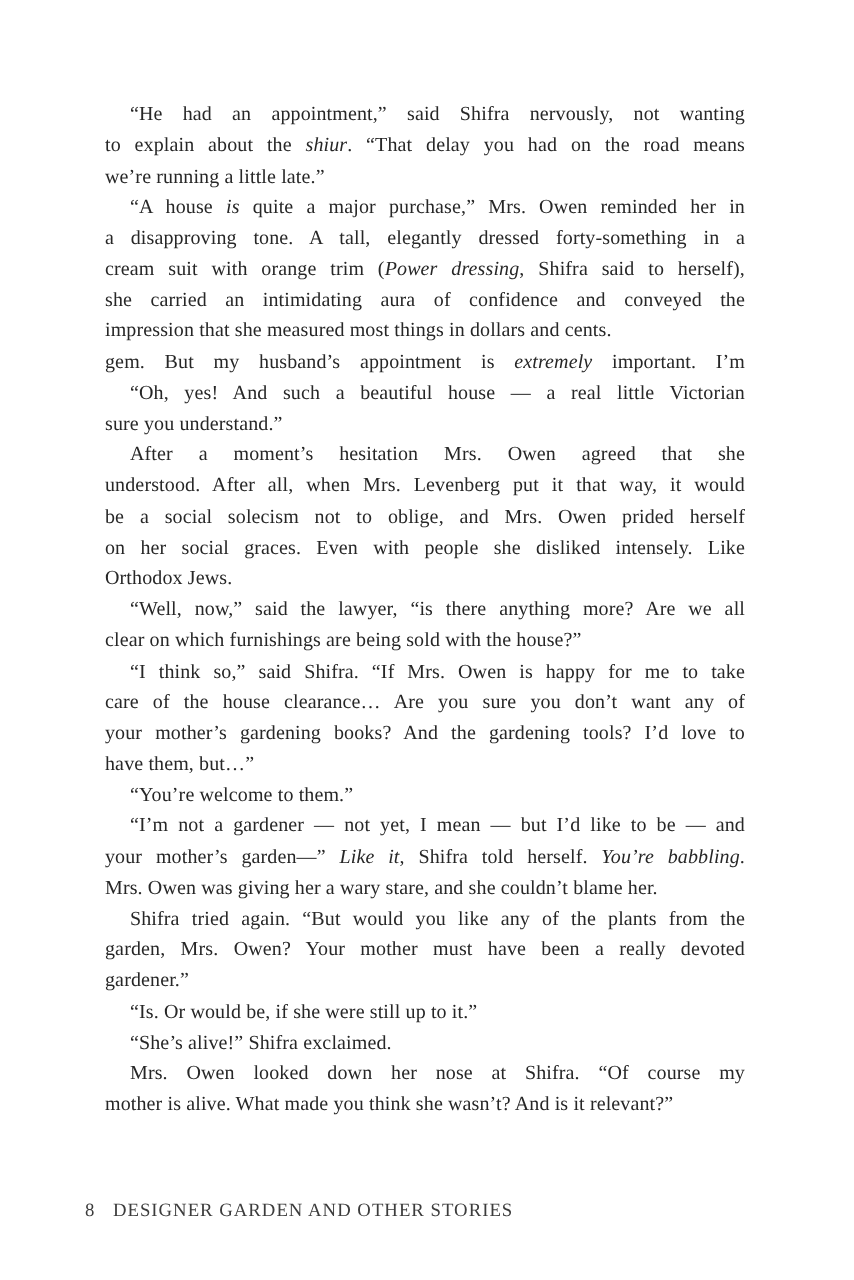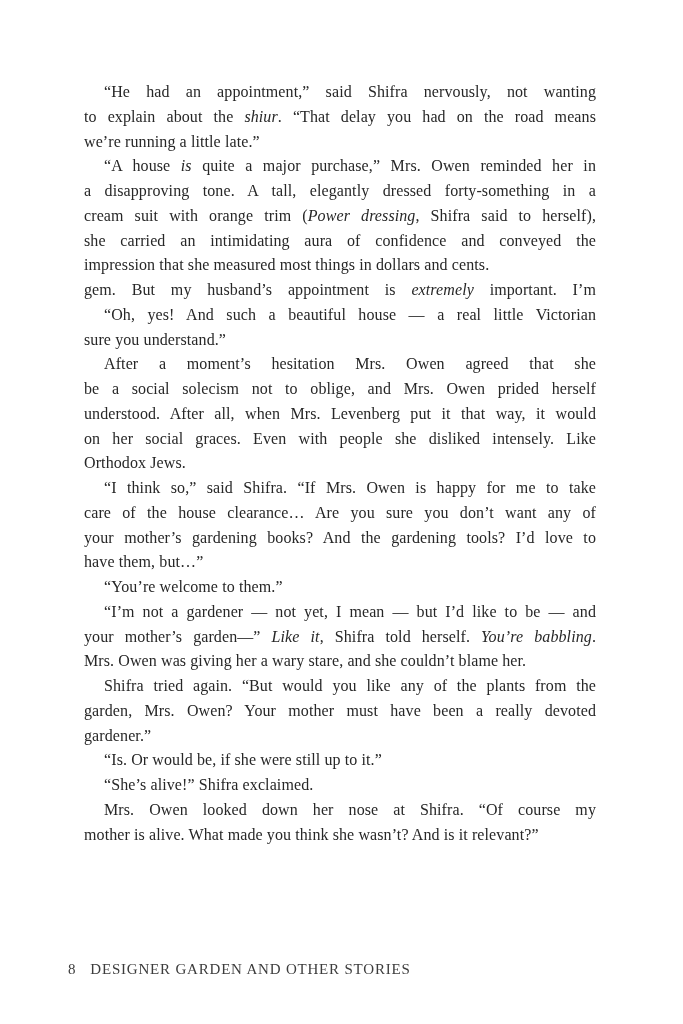--- a/index.html
+++ b/index.html
@@ -67,24 +67,28 @@
         <div class="line"><span>she carried an intimidating aura of confidence and conveyed the</span></div>
         <div class="line last"><span>impression that she measured most things in dollars and cents.</span></div>
       </div>
       <div class="para">
         <div class="line"><span>gem. But my husband’s appointment is </span><i>extremely</i><span> important. I’m</span></div>
         <div class="line first"><span>“Oh, yes! And such a beautiful house — a real little Victorian</span></div>
         <div class="line last"><span>sure you understand.”</span></div>
       </div>
       <div class="para">
         <div class="line first"><span>After a moment’s hesitation Mrs. Owen agreed that she</span></div>
+        <div class="line"><span>understood. After all, when Mrs. Levenberg put it that way, it would</span></div>
         <div class="line"><span>be a social solecism not to oblige, and Mrs. Owen prided herself</span></div>
-        <div class="line"><span>understood. After all, when Mrs. Levenberg put it that way, it would</span></div>
         <div class="line"><span>on her social graces. Even with people she disliked intensely. Like</span></div>
         <div class="line last"><span>Orthodox Jews.</span></div>
+      </div>
+      <div class="para">
+        <div class="line first"><span>“Well, now,” said the lawyer, “is there anything more? Are we all</span></div>
+        <div class="line last"><span>clear on which furnishings are being sold with the house?”</span></div>
       </div>
       <div class="para">
         <div class="line first"><span>“I think so,” said Shifra. “If Mrs. Owen is happy for me to take</span></div>
         <div class="line"><span>care of the house clearance… Are you sure you don’t want any of</span></div>
         <div class="line"><span>your mother’s gardening books? And the gardening tools? I’d love to</span></div>
         <div class="line last"><span>have them, but…”</span></div>
       </div>
       <div class="para">
         <div class="line first last"><span>“You’re welcome to them.”</span></div>
       </div>

